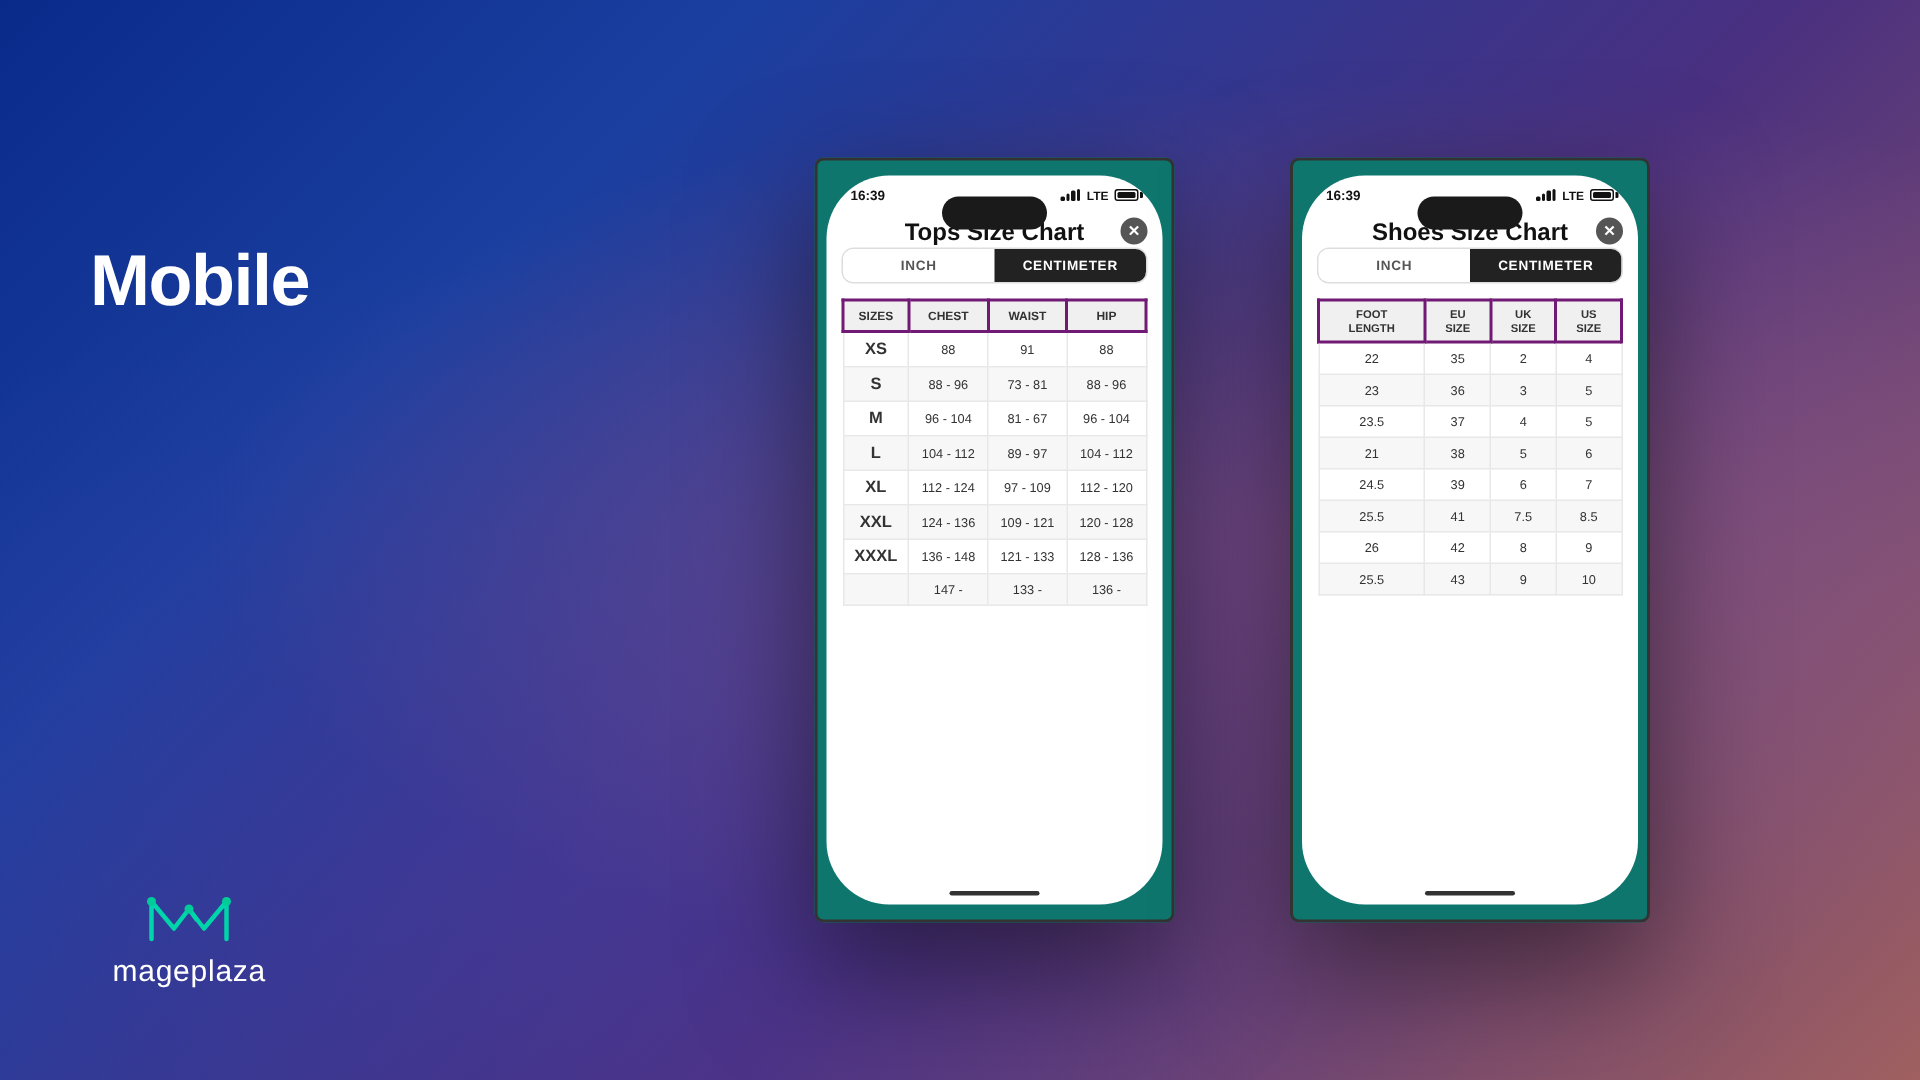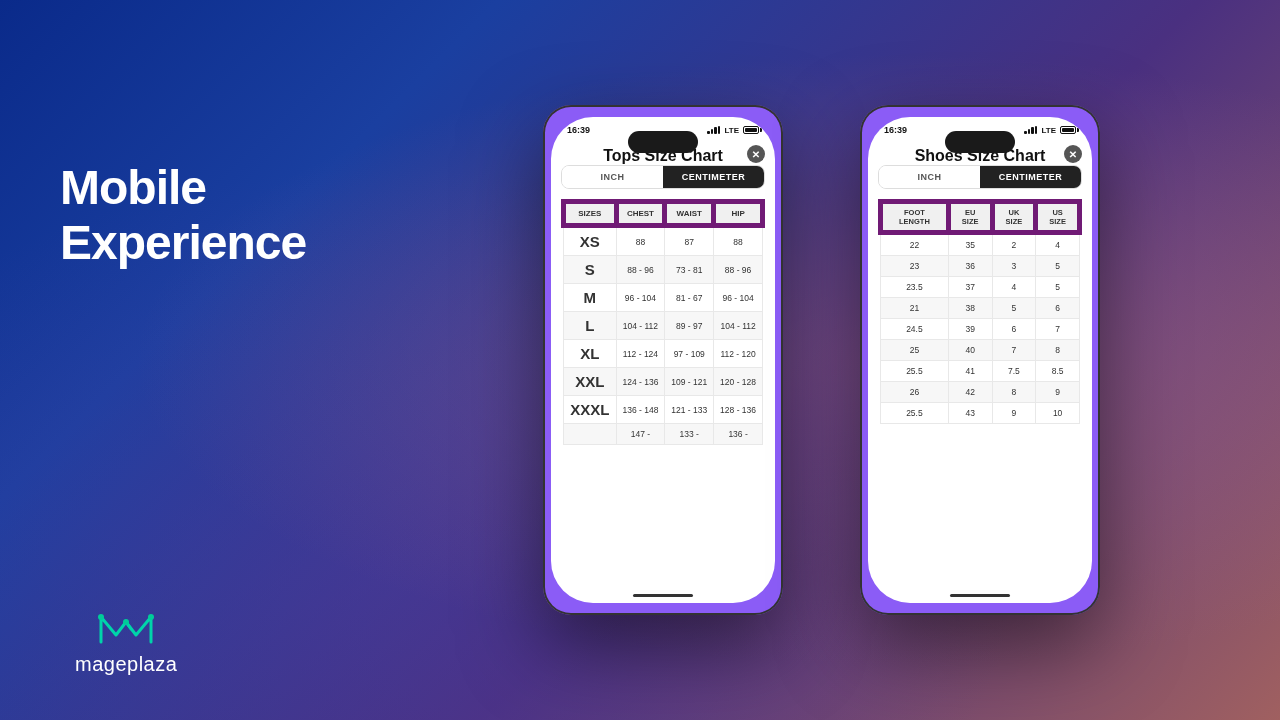--- a/index.html
+++ b/index.html
@@ -32,38 +32,38 @@
       font-size: 48px;
       font-weight: 800;
       line-height: 1.15;
       letter-spacing: -1px;
     }
 
     
     .logo {
       position: absolute;
       left: 75px;
-      bottom: 44px;
+      bottom: 60px;
       display: flex;
       flex-direction: column;
       align-items: center;
       gap: 6px;
     }
     .logo-text {
       color: white;
       font-size: 20px;
       font-weight: 500;
       letter-spacing: 0.5px;
     }
 
     
     .phone {
       position: absolute;
-      border-radius: 28px;
-      background: #8b5cf6;
+      border-radius: 6px;
+      background: #0f766e;
       box-shadow: 0 30px 80px rgba(0,0,0,0.5), inset 0 0 0 2px #333;
     }
 
     
     .phone1 {
       width: 240px;
       height: 510px;
       left: 543px;
       top: 105px;
     }
@@ -228,41 +228,41 @@
       font-size: 8.5px;
     }
 
     .size-table th {
       background: #f0f0f0;
       padding: 5px 3px;
       text-align: center;
       font-weight: 700;
       font-size: 8px;
       color: #333;
-      border: 5px solid #701a75;
+      border: 2px solid #701a75;
     }
 
     .size-table td {
       padding: 5px 3px;
       text-align: center;
       border: 1px solid #e8e8e8;
       font-size: 8.5px;
       color: #333;
     }
 
     .size-table tr:nth-child(even) td {
       background: #f7f7f7;
     }
     .size-table tr:nth-child(odd) td {
       background: white;
     }
 
     .size-table .size-label {
       font-weight: 700;
-      font-size: 15px;
+      font-size: 11px;
     }
 
     
     .shoes-table th {
       font-size: 7.5px;
       padding: 4px 2px;
       margin-top: 28px;
     }
     .shoes-table td {
       font-size: 8.5px;
@@ -288,21 +288,20 @@
     }
   </style>
 </head>
 <body>
 
 <div class="bg-overlay"></div>
 
 <div class="left-text">
   <h1>
     <span>Mobile</span><br>
-    <span>Experience</span>
   </h1>
 </div>
 
 <div class="logo">
   <svg class="m-logo" viewBox="0 0 60 40" fill="none" xmlns="http://www.w3.org/2000/svg">
 
     <path d="M5 35 L5 10 L20 28 L30 15 L35 22" stroke="#00d4aa" stroke-width="3" fill="none" stroke-linecap="round" stroke-linejoin="round"></path>
     <path d="M30 15 L40 28 L55 10 L55 35" stroke="#00d4aa" stroke-width="3" fill="none" stroke-linecap="round" stroke-linejoin="round"></path>
 
     <circle cx="5" cy="10" r="3" fill="#00cc99"></circle>
@@ -349,21 +348,21 @@
             <th>SIZES</th>
             <th>CHEST</th>
             <th>WAIST</th>
             <th>HIP</th>
           </tr>
         </thead>
         <tbody id="phone1-tbody">
         <tr>
               <td class="size-label">XS</td>
               <td>88</td>
-              <td>87</td>
+              <td>91</td>
               <td>88</td>
             </tr>
             <tr>
               <td class="size-label">S</td>
               <td>88 - 96</td>
               <td>73 - 81</td>
               <td>88 - 96</td>
             </tr>
             <tr>
               <td class="size-label">M</td>
@@ -474,26 +473,20 @@
               <td>5</td>
               <td>6</td>
             </tr>
             <tr>
               <td>24.5</td>
               <td>39</td>
               <td>6</td>
               <td>7</td>
             </tr>
             <tr>
-              <td>25</td>
-              <td>40</td>
-              <td>7</td>
-              <td>8</td>
-            </tr>
-            <tr>
               <td>25.5</td>
               <td>41</td>
               <td>7.5</td>
               <td>8.5</td>
             </tr>
             <tr>
               <td>26</td>
               <td>42</td>
               <td>8</td>
               <td>9</td>

